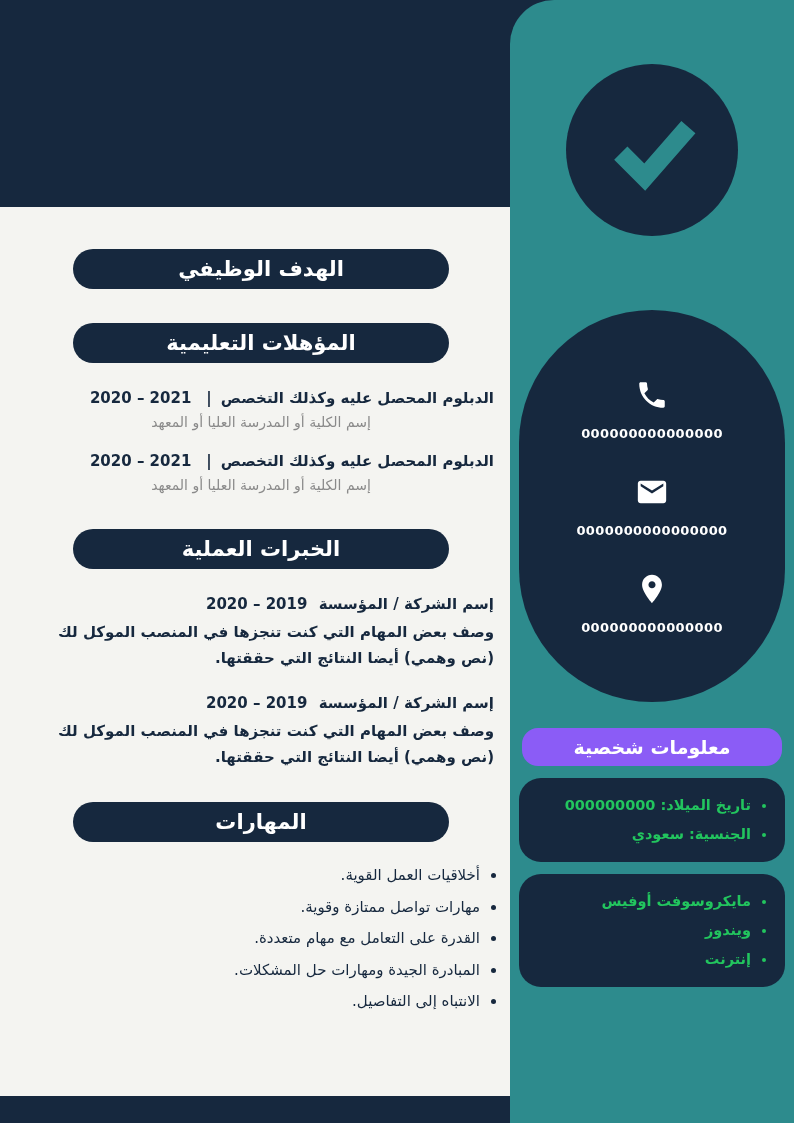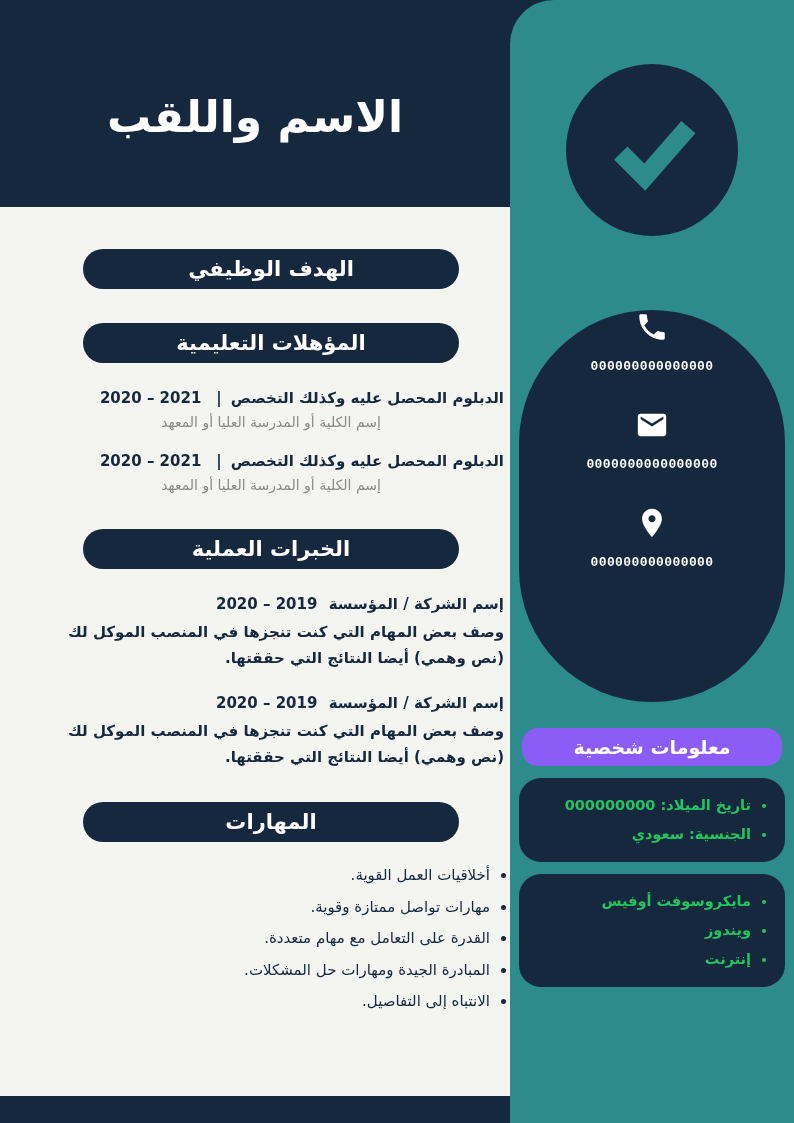--- a/index.html
+++ b/index.html
@@ -32,21 +32,21 @@
   .name-title {
     position: absolute; top: 0; left: 0;
     width: 510px; height: 207px;
     display: flex; align-items: center; justify-content: center;
     padding-top: 26px;
     color: #ffffff;
     font-size: 44px; font-weight: bold;
     z-index: 1;
   }
   .left-col {
-    position: absolute; top: 207px; left: 16px;
+    position: absolute; top: 207px; left: 6px;
     width: 510px; height: 916px;
     background: #f4f4f1;
     z-index: 1;
   }
   .content {
     direction: rtl;
     padding: 42px 22px 0 22px;
     color: #16283e;
   }
   .pill {
@@ -110,23 +110,22 @@
     display: flex; align-items: center; justify-content: center;
   }
   .badge-circle svg { width: 104px; height: 104px; }
 
   .contact-oval {
     width: 266px; height: 392px;
     margin: 74px auto 0;
     background: #16283e;
     border-radius: 133px;
     display: flex; flex-direction: column;
-    align-items: center; 
+    align-items: center; justify-content: center;
     gap: 34px;
-    font-family: Liberation Mono, monospace;
   }
   .contact-item { text-align: center; }
   .contact-item svg { width: 34px; height: 34px; fill: #ffffff; }
   .cvalue {
     margin-top: 10px;
     color: #ffffff; font-size: 13px; font-weight: bold;
     letter-spacing: 0.4px;
     direction: ltr;
   }
 
@@ -154,21 +153,20 @@
     line-height: 2.0; text-align: right;
   }
 </style>
 </head>
 <body>
 
 <div class="page">
 
   <div class="header-band"></div>
 
-  <div class="name-title">الاسم واللقب</div>
 
   <div class="left-col">
     <div class="content">
 
       <div class="pill">الهدف الوظيفي</div>
 
       <div class="pill mt-edu">المؤهلات التعليمية</div>
 
       <div class="entry">
         <div class="entry-head">

